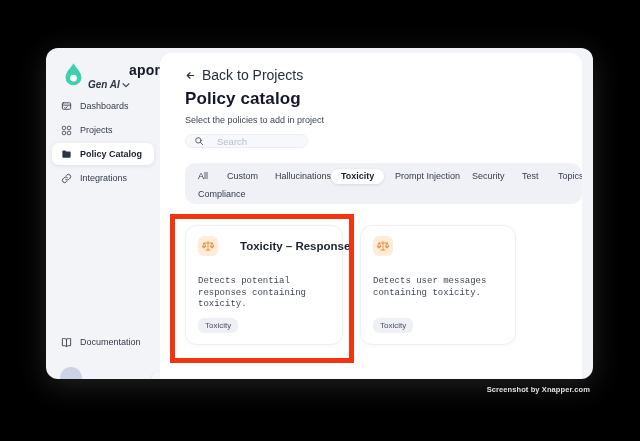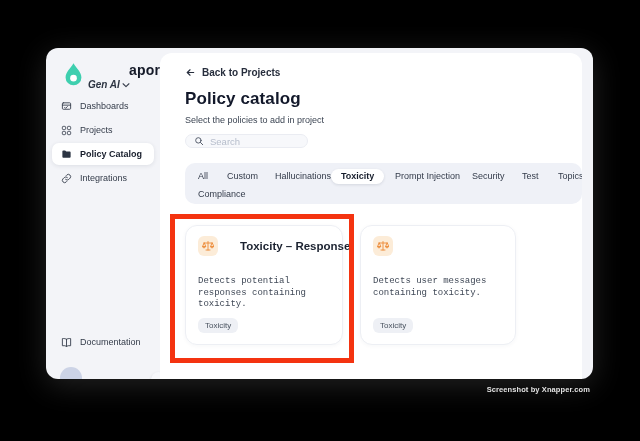--- a/index.html
+++ b/index.html
@@ -34,27 +34,27 @@
   .nav-item.active .nav-label { color:#171d2b; font-weight:700; }
   .avatar-cut { position:absolute; left:14px; top:319px; width:22px; height:22px; border-radius:50%; background:#ccd3e6; }
   .mini-fab { position:absolute; left:105px; top:324px; width:15px; height:15px; border-radius:50%; background:#f6f7fb; box-shadow:0 1px 3px rgba(20,30,60,.15); }
   
   .main {
     position:absolute; left:114px; top:5px; right:11px; bottom:0;
     background:#fff; border-radius:12px 12px 0 0;
   }
   .back-row { position:absolute; left:25px; top:14px; display:flex; align-items:center; gap:6px; cursor:pointer; }
   .back-arrow { width:11px; height:11px; color:#272e3d; display:flex; }
-  .back-label { font-size:10px; font-weight:700; color:#272e3d; }
+  .back-label { font-size:14px; font-weight:400; color:#272e3d; }
   .page-title { position:absolute; left:25px; top:36px; font-size:17px; font-weight:700; color:#12182a; letter-spacing:.1px; }
   .page-subtitle { position:absolute; left:25px; top:62px; font-size:9px; color:#3c4553; }
   .searchbox {
     position:absolute; left:25px; top:81px; width:123px; height:14px;
     background:#f7f8fb; border:1px solid #eaecf2; border-radius:8px;
-    display:flex; align-items:center; padding:0 8px; gap:6px;
+    display:flex; align-items:center; padding:0 8px; gap:13px;
   }
   .search-icon { width:10px; height:10px; color:#4b5362; flex:0 0 auto; display:flex; }
   .searchbox input {
     border:none; outline:none; background:transparent; width:100%;
     font-size:9.5px; color:#39414f; font-family:"Liberation Sans", sans-serif;
   }
   .searchbox input::placeholder { color:#b6bdcb; }
   .tabsbar { position:absolute; left:25px; top:110px; right:0; height:41px; background:#eff1f7; border-radius:10px; overflow:hidden; }
   .tab { position:absolute; height:15px; line-height:15px; font-size:9px; font-weight:500; color:#333b4a; cursor:pointer; white-space:nowrap; }
   .tab.row1 { top:6px; }

